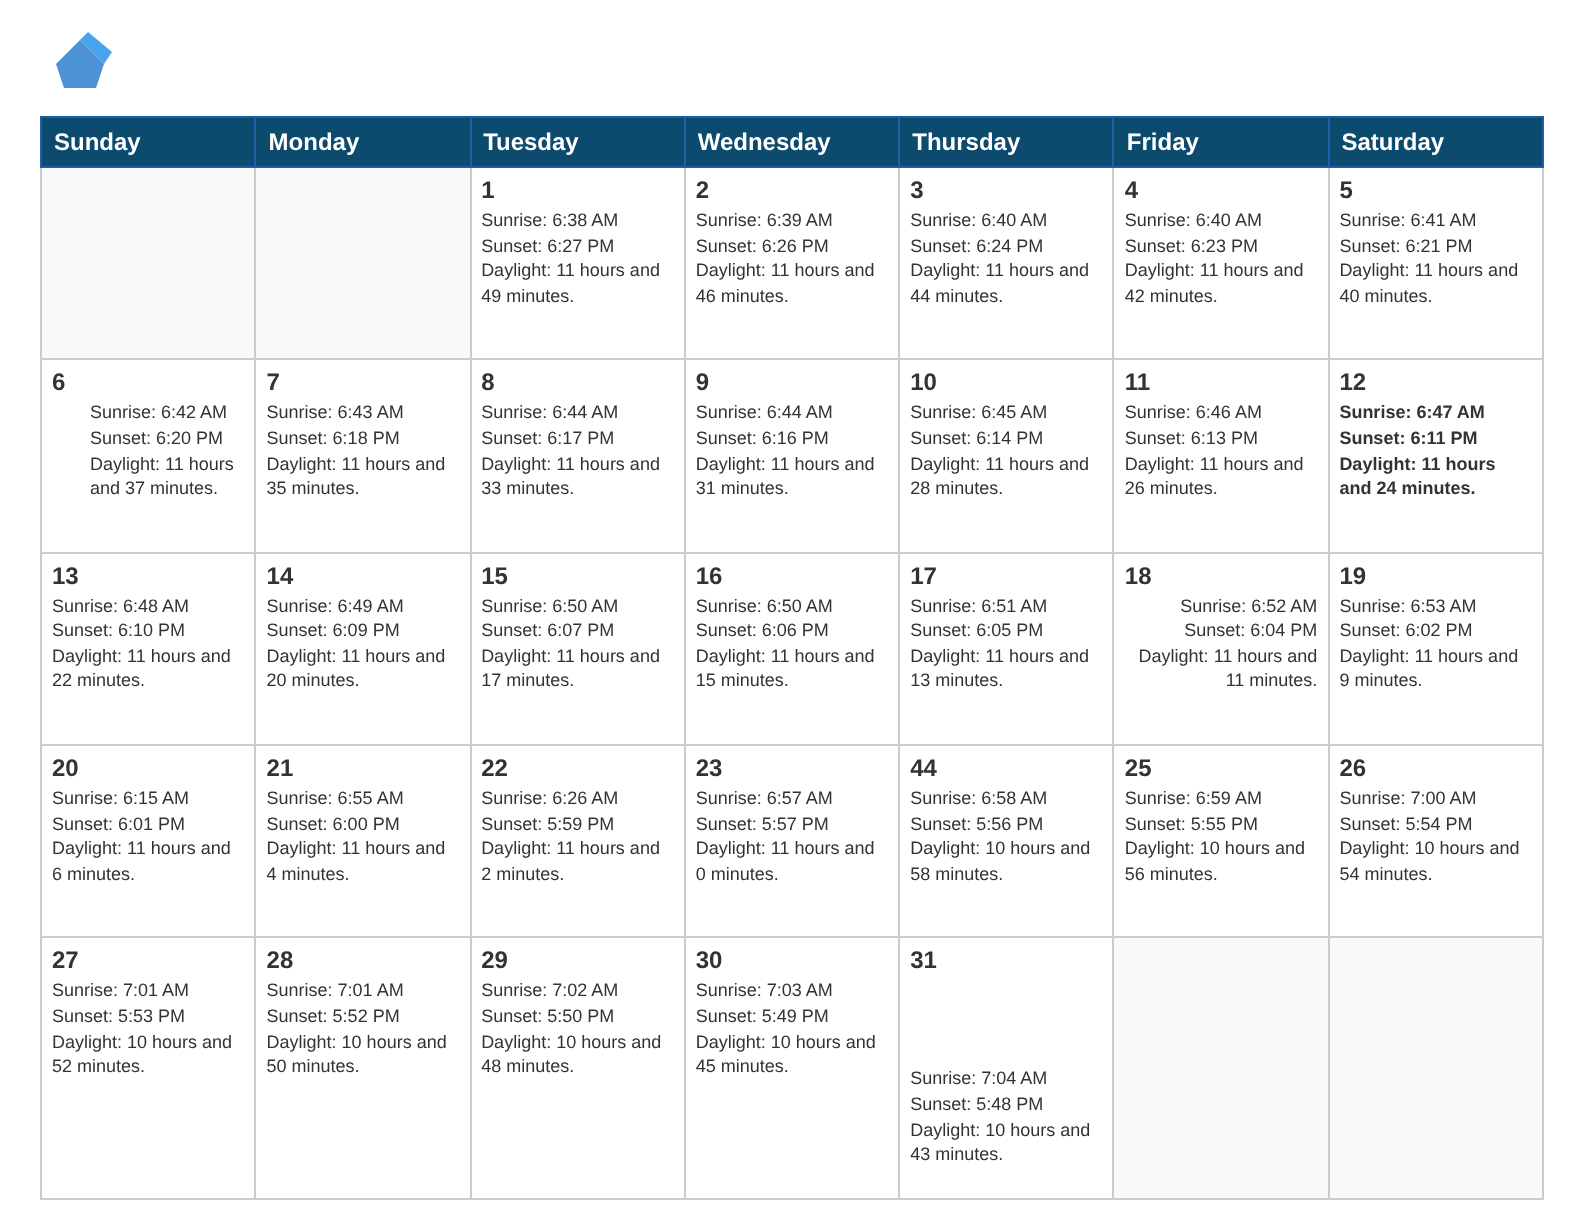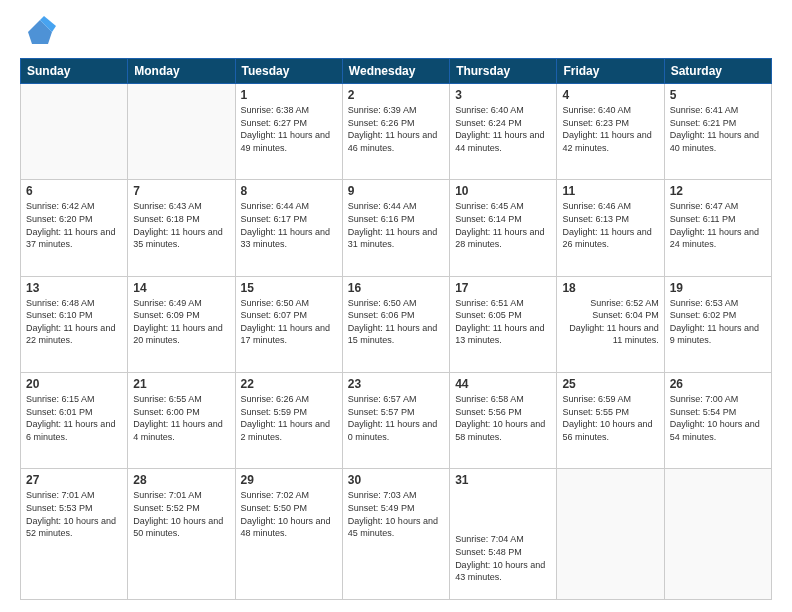--- a/index.html
+++ b/index.html
@@ -164,21 +164,21 @@
           <td>
             <span class="day-number">5</span>
             <div class="cell-text" style="white-space: pre-line;">Sunrise: 6:41 AM
 Sunset: 6:21 PM
 Daylight: 11 hours and 40 minutes.</div>
           </td>
         </tr>
         <tr>
           <td>
             <span class="day-number">6</span>
-            <div class="cell-text" style="white-space: pre-line;">Sunrise: 6:42 AM
+            <div class="cell-text" style="white-space: pre-line; margin-left: 19px;">Sunrise: 6:42 AM
 Sunset: 6:20 PM
 Daylight: 11 hours and 37 minutes.</div>
           </td>
           <td>
             <span class="day-number">7</span>
             <div class="cell-text" style="white-space: pre-line;">Sunrise: 6:43 AM
 Sunset: 6:18 PM
 Daylight: 11 hours and 35 minutes.</div>
           </td>
           <td>
@@ -200,21 +200,21 @@
 Daylight: 11 hours and 28 minutes.</div>
           </td>
           <td>
             <span class="day-number">11</span>
             <div class="cell-text" style="white-space: pre-line;">Sunrise: 6:46 AM
 Sunset: 6:13 PM
 Daylight: 11 hours and 26 minutes.</div>
           </td>
           <td>
             <span class="day-number">12</span>
-            <div class="cell-text" style="white-space: pre-line;">Sunrise: 6:47 AM
+            <div class="cell-text" style="white-space: pre-line; font-weight: bold;">Sunrise: 6:47 AM
 Sunset: 6:11 PM
 Daylight: 11 hours and 24 minutes.</div>
           </td>
         </tr>
         <tr>
           <td>
             <span class="day-number">13</span>
             <div class="cell-text" style="white-space: pre-line;">Sunrise: 6:48 AM
 Sunset: 6:10 PM
 Daylight: 11 hours and 22 minutes.</div>

